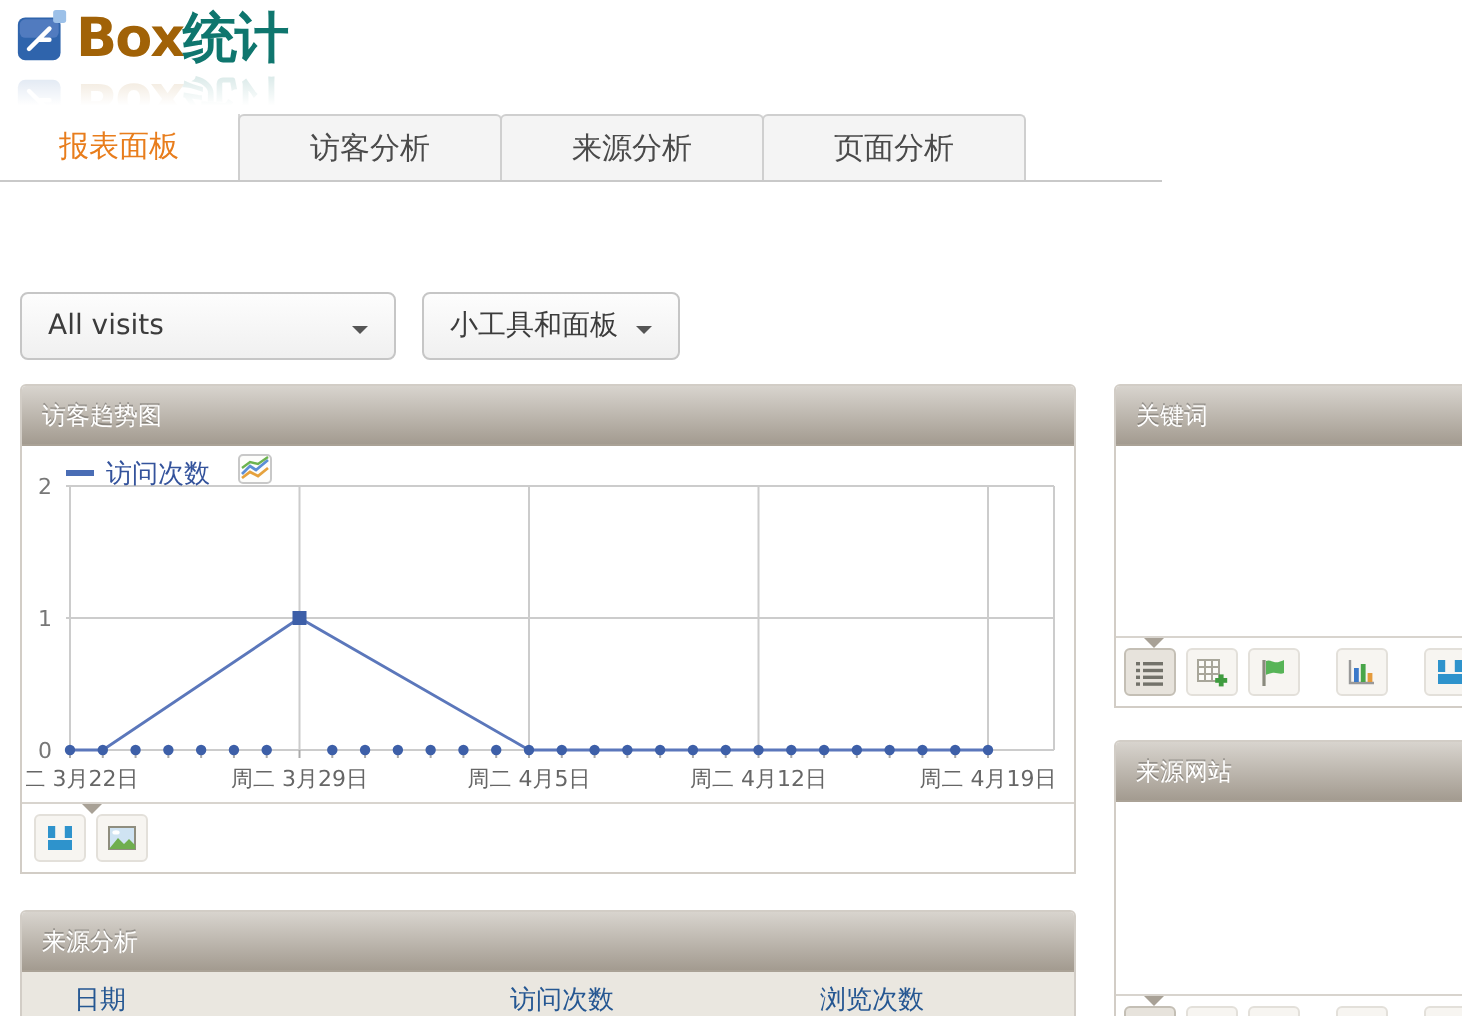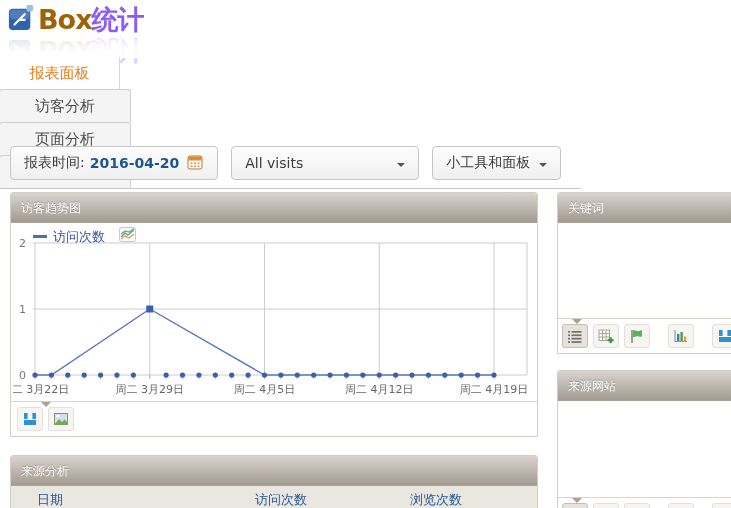--- a/index.html
+++ b/index.html
@@ -4,28 +4,28 @@
 <style>
   * { margin:0; padding:0; box-sizing:border-box; }
   html,body { background:#fff; }
   body { font-family:"DejaVu Sans","Liberation Sans",sans-serif; }
   .page { position:relative; width:731px; height:508px; overflow:hidden; background:#fff; }
 
   
   .logo { position:absolute; top:4px; left:8px; display:flex; align-items:center; gap:4px; }
   .logo-txt { font-size:27px; font-weight:bold; letter-spacing:-1px; line-height:28px; }
   .logo-en { color:#a16207; }
-  .logo-cn { color:#8b5cf6; }
+  .logo-cn { color:#0f766e; }
   .logo-reflect { position:absolute; top:34px; left:8px; display:flex; align-items:center; gap:4px;
                   transform:scaleY(-1); opacity:.28; pointer-events:none; }
   .logo-fade { position:absolute; top:32px; left:0; width:260px; height:26px;
                background:linear-gradient(rgba(255,255,255,.25), #fff 80%); pointer-events:none; }
 
   
-  .tabbar { position:absolute; top:57px; left:0; width:581px; display:flex; border-bottom:1px solid #c9c9c9;flex-direction:column; }
+  .tabbar { position:absolute; top:57px; left:0; width:581px; display:flex; border-bottom:1px solid #c9c9c9; }
   .tab { height:33px; line-height:32px; text-align:center; font-size:15px; color:#4a4a4a; cursor:pointer; }
   .tab.active { width:120px; background:#fff; color:#e87d1c; border-right:1px solid #d8d8d8;
                 border-bottom:1px solid #fff; margin-bottom:-1px; }
   .tab.inactive { width:132px; background:#f4f4f4; border:1px solid #cfcfcf; border-bottom:none;
                   border-radius:3px 3px 0 0; margin-left:-1px; }
 
   
   .toolbar { position:absolute; top:146px; left:10px; display:flex; }
   .tbtn { display:inline-flex; align-items:center; height:34px; border:1px solid #c6c6c6; border-radius:4px;
           background:linear-gradient(#fdfdfd,#f0f0f0); padding:0 13px; margin-right:13px;
@@ -102,43 +102,25 @@
         <path d="M7 21 L18 10 M13 16 L18 16" stroke="#fff" stroke-width="2.4" fill="none" stroke-linecap="round"></path>
       </svg>
     </span>
     <span class="logo-txt"><b class="logo-en">Box</b><b class="logo-cn">统计</b></span>
   </div>
   <div class="logo-fade"></div>
 
   <div class="tabbar" id="tabbar">
       <div class="tab active">报表面板</div>
       <div class="tab inactive">访客分析</div>
+      <div class="tab inactive">来源分析</div>
       <div class="tab inactive">页面分析</div>
-      <div class="tab inactive">来源分析</div>
     </div>
 
   <div class="toolbar">
-    <div class="tbtn">
-      <span>报表时间:</span>
-      <span class="date-val">2016-04-20</span>
-      <span>
-        <svg width="18" height="18" viewBox="0 0 18 18">
-          <rect x="2" y="3" width="14" height="13" rx="2" fill="#fff" stroke="#c0762a"></rect>
-          <rect x="2.5" y="3.5" width="13" height="4" fill="#e08a30"></rect>
-          <g fill="#d9974f">
-            <rect x="4.5" y="9.5" width="2" height="1.6"></rect>
-              <rect x="8" y="9.5" width="2" height="1.6"></rect>
-              <rect x="11.5" y="9.5" width="2" height="1.6"></rect>
-            <rect x="4.5" y="12.5" width="2" height="1.6"></rect>
-              <rect x="8" y="12.5" width="2" height="1.6"></rect>
-              <rect x="11.5" y="12.5" width="2" height="1.6"></rect>
-          </g>
-        </svg>
-      </span>
-    </div>
     <div class="tbtn segment">
       <span>All visits</span>
       <span class="caret"></span>
     </div>
     <div class="tbtn widgets">
       <span>小工具和面板</span>
       <span class="caret"></span>
     </div>
   </div>
 

